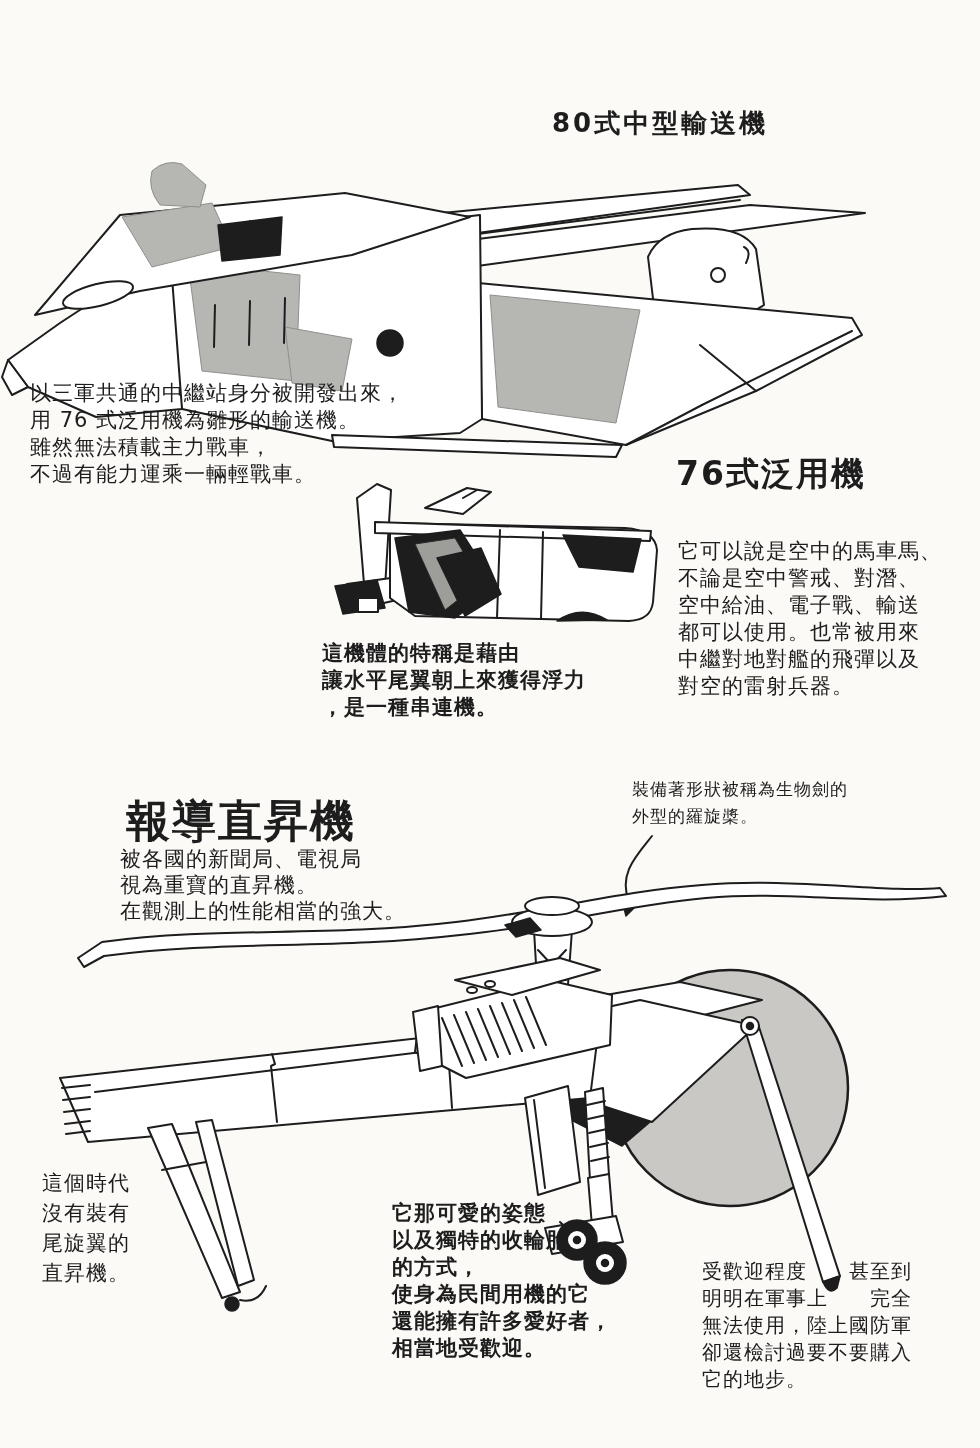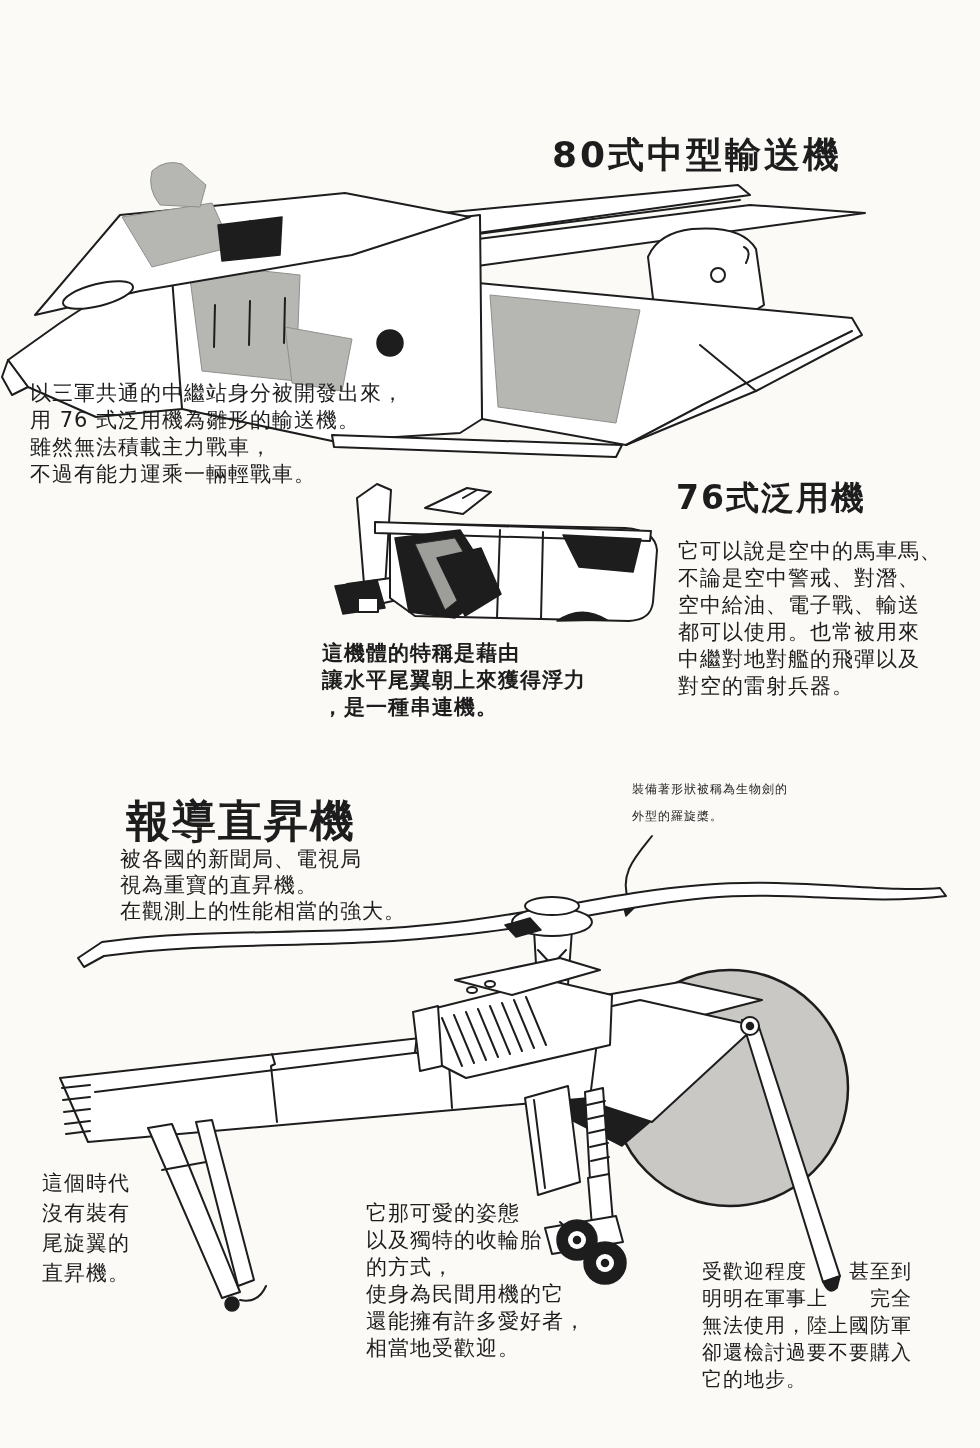--- a/index.html
+++ b/index.html
@@ -3,21 +3,21 @@
 <meta charset="utf-8">
 <style>
   html,body{margin:0;padding:0;}
   body{
     width:980px;height:1448px;position:relative;overflow:hidden;
     background:#fbfaf7;
     font-family:"DejaVu Sans","Liberation Sans",sans-serif;
     color:#1d1d1d;
   }
   .abs{position:absolute;}
-  .h1{font-size:36px;font-weight:bold;letter-spacing:3px;white-space:pre-line;margin-top:25px;}
+  .h1{font-size:26px;font-weight:bold;letter-spacing:3px;white-space:pre-line;}
   .h2{font-size:33px;font-weight:bold;letter-spacing:2px;white-space:pre-line;}
   .body-text{font-size:21px;line-height:27px;white-space:pre-line;letter-spacing:1px;}
   .body-text.tight{line-height:26px;}
   .body-text.tall{line-height:30px;}
   svg{display:block;}
   .ink{stroke:#1d1d1d;fill:none;stroke-width:2;stroke-linejoin:round;stroke-linecap:round;}
   .panel{stroke:#1d1d1d;fill:#ffffff;stroke-width:2;stroke-linejoin:round;}
   .camo{stroke:#8f8f8d;fill:#b6b6b3;stroke-width:1;}
   .dark{fill:#1d1d1d;stroke:#1d1d1d;stroke-width:1.5;stroke-linejoin:round;}
   .mid{fill:#9d9d9a;stroke:#2a2a2a;stroke-width:1;}
@@ -67,21 +67,21 @@
 
     <polygon class="panel" points="332,280 622,290 616,302 334,292"></polygon>
   </svg>
 </div>
 
 <div class="abs body-text" style="left:30px;top:380px;">以三軍共通的中繼站身分被開發出來，
 用 76 式泛用機為雛形的輸送機。
 雖然無法積載主力戰車，
 不過有能力運乘一輛輕戰車。</div>
 
-<div class="abs h2" style="left:676px;top:476px;">76式泛用機</div>
+<div class="abs h2" style="left:676px;top:452px;">76式泛用機</div>
 <div class="abs body-text" style="left:678px;top:538px;">它可以說是空中的馬車馬、
 不論是空中警戒、對潛、
 空中給油、電子戰、輸送
 都可以使用。也常被用來
 中繼對地對艦的飛彈以及
 對空的雷射兵器。</div>
 
 <div class="abs" style="left:295px;top:468px;">
   <svg width="400" height="185" viewBox="0 0 400 185">
 
@@ -111,21 +111,21 @@
 </div>
 
 <div class="abs body-text" style="left:322px;top:640px;font-weight:bold;">這機體的特稱是藉由
 讓水平尾翼朝上來獲得浮力
 ，是一種串連機。</div>
 
 <div class="abs h2" style="left:112px;top:792px;font-size:44px;margin-left:14px;">報導直昇機</div>
 <div class="abs body-text tight" style="left:120px;top:846px;">被各國的新聞局、電視局
 視為重寶的直昇機。
 在觀測上的性能相當的強大。</div>
-<div class="abs body-text" style="left:632px;top:776px;font-size:12px;">裝備著形狀被稱為生物劍的
+<div class="abs body-text" style="left:632px;top:776px;font-size:17px;">裝備著形狀被稱為生物劍的
 外型的羅旋槳。</div>
 
 <div class="abs" style="left:0;top:830px;">
   <svg width="980" height="520" viewBox="0 0 980 520">
 
     <g>
       <path class="ink" d="M 652,6 C 636,26 618,44 629,72" stroke-width="2.5"></path>
       <polygon class="dark" points="622,70 636,76 626,86"></polygon>
     </g>
 
@@ -206,21 +206,21 @@
     <circle class="dark" cx="605" cy="433" r="21"></circle>
     <circle cx="605" cy="433" r="9" fill="#ffffff"></circle>
     <circle class="dark" cx="605" cy="433" r="3.5"></circle>
   </svg>
 </div>
 
 <div class="abs body-text tall" style="left:42px;top:1168px;font-family:Liberation Serif, serif;">這個時代
 沒有裝有
 尾旋翼的
 直昇機。</div>
-<div class="abs body-text" style="left:366px;top:1200px;">它那可愛的姿態
+<div class="abs body-text" style="left:392px;top:1200px;font-weight:bold;">它那可愛的姿態
 以及獨特的收輪胎
 的方式，
 使身為民間用機的它
 還能擁有許多愛好者，
 相當地受歡迎。</div>
 <div class="abs body-text" style="left:702px;top:1237px;font-size:20px;margin-top:21px;">受歡迎程度　　甚至到
 明明在軍事上　　完全
 無法使用，陸上國防軍
 卻還檢討過要不要購入
 它的地步。</div>

